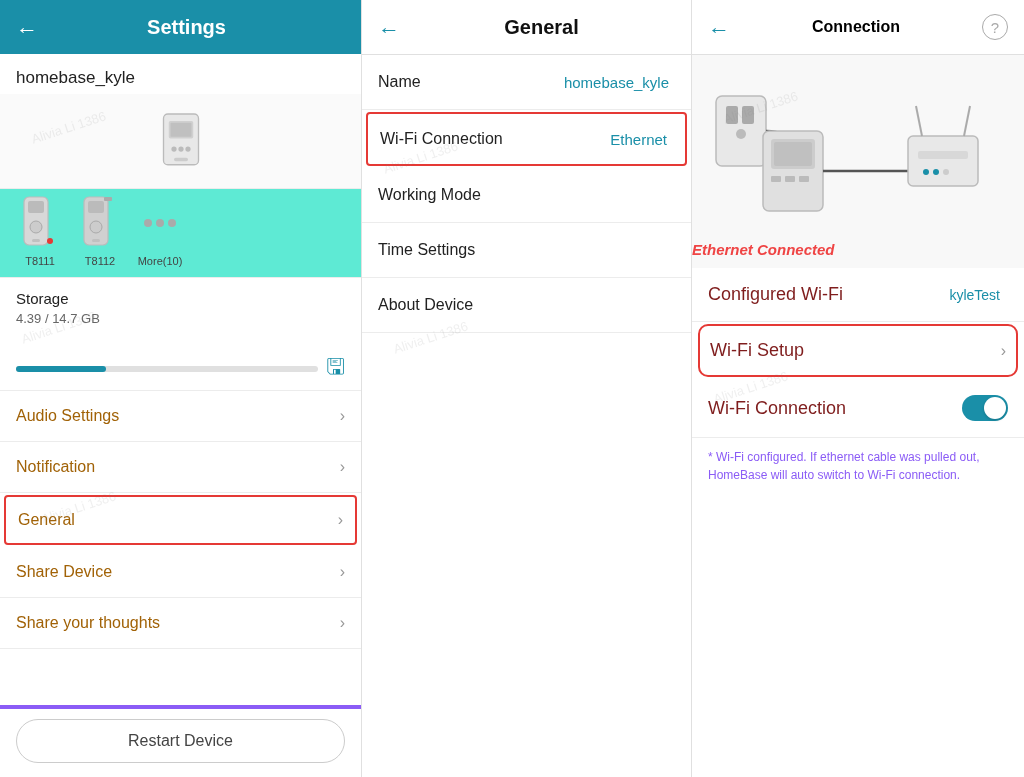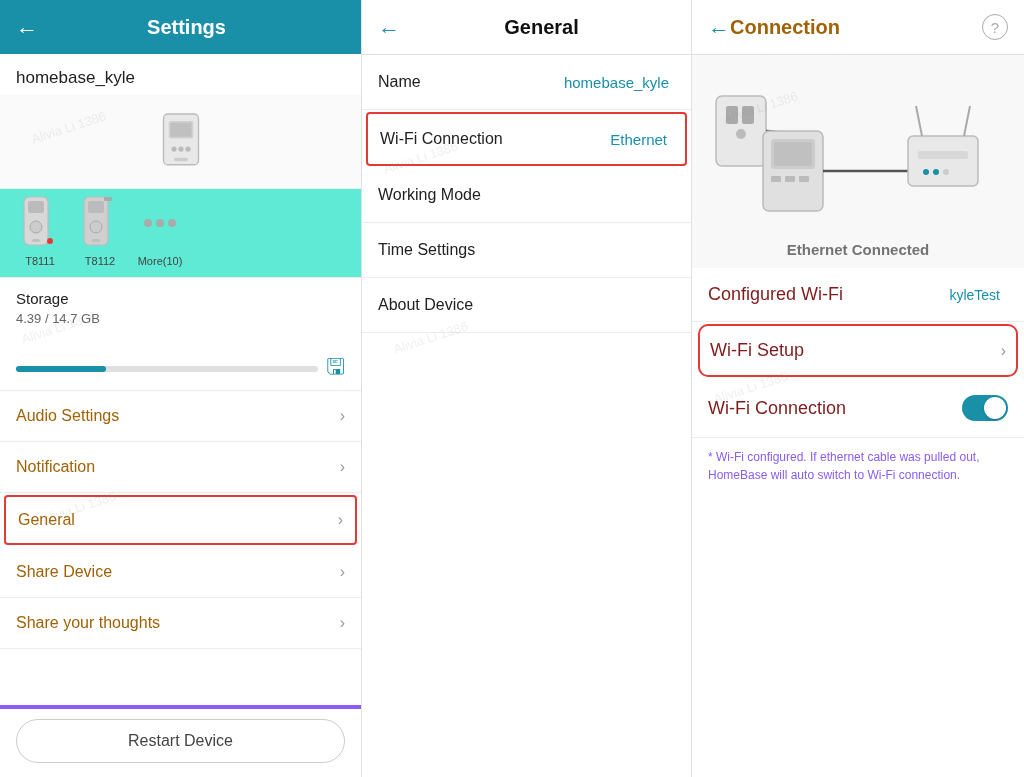--- a/index.html
+++ b/index.html
@@ -242,47 +242,48 @@
       padding: 14px 16px;
       border-bottom: 1px solid #e0e0e0;
       min-height: 54px;
     }
     .panel-header-conn .back-arrow {
       font-size: 22px;
       color: #1a8fa8;
       cursor: pointer;
     }
     .panel-header-conn .title {
-      font-size: 20px;
+      font-size: 16px;
       font-weight: 600;
-      color: #a16207;
-      flex: 1;
-      text-align: left;
+      color: #000000;
+      flex: 1;
+      text-align: center;
     }
     .panel-header-conn .help-icon {
       font-size: 20px;
       color: #999;
       cursor: pointer;
     }
     .conn-diagram {
       display: flex;
       justify-content: center;
       align-items: flex-end;
       padding: 16px 10px 4px;
       background: #f8f8f8;
       min-height: 180px;
       position: relative;
     }
     .conn-status-label {
-      text-align: center;
-      color: #737373;
+      text-align: left;
+      color: #ef4444;
       font-size: 15px;
       font-weight: 600;
       padding: 6px 0 10px;
       background: #f8f8f8;
+      font-style: italic;
     }
     .conn-list {
       flex: 1;
       overflow-y: auto;
     }
     .conn-item {
       display: flex;
       align-items: center;
       padding: 16px 16px;
       border-bottom: 1px solid #ececec;

